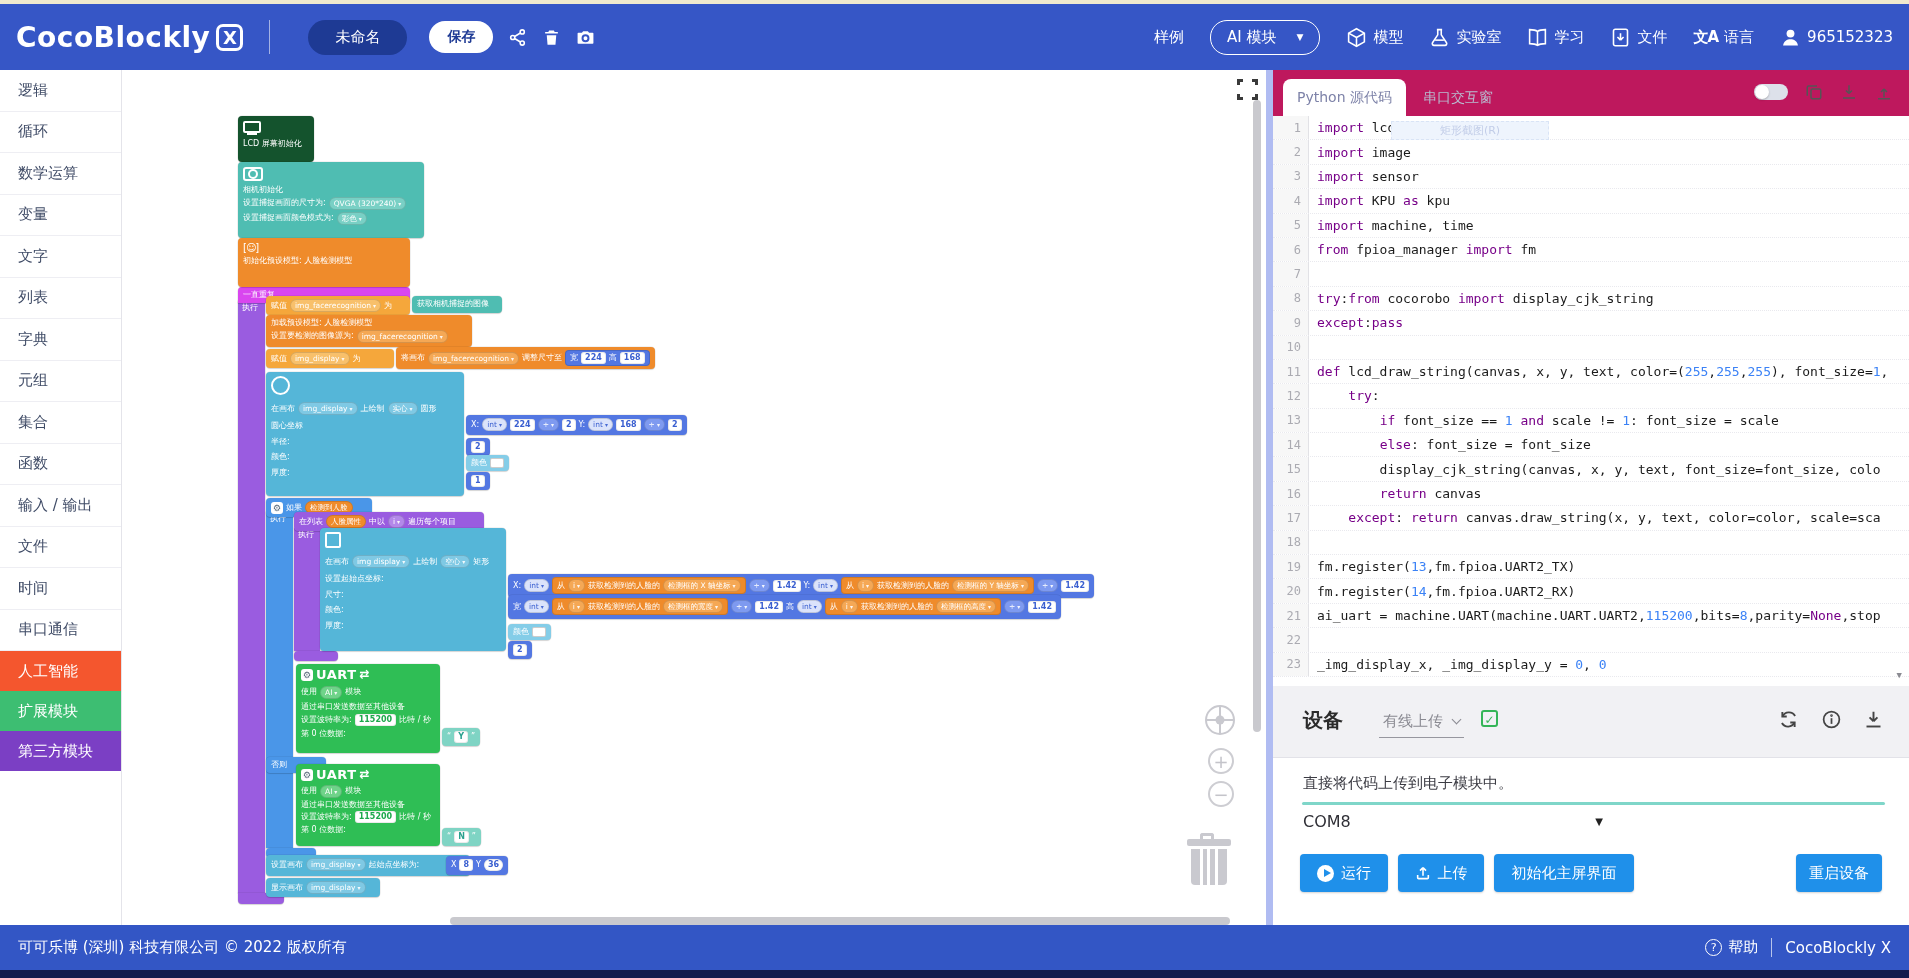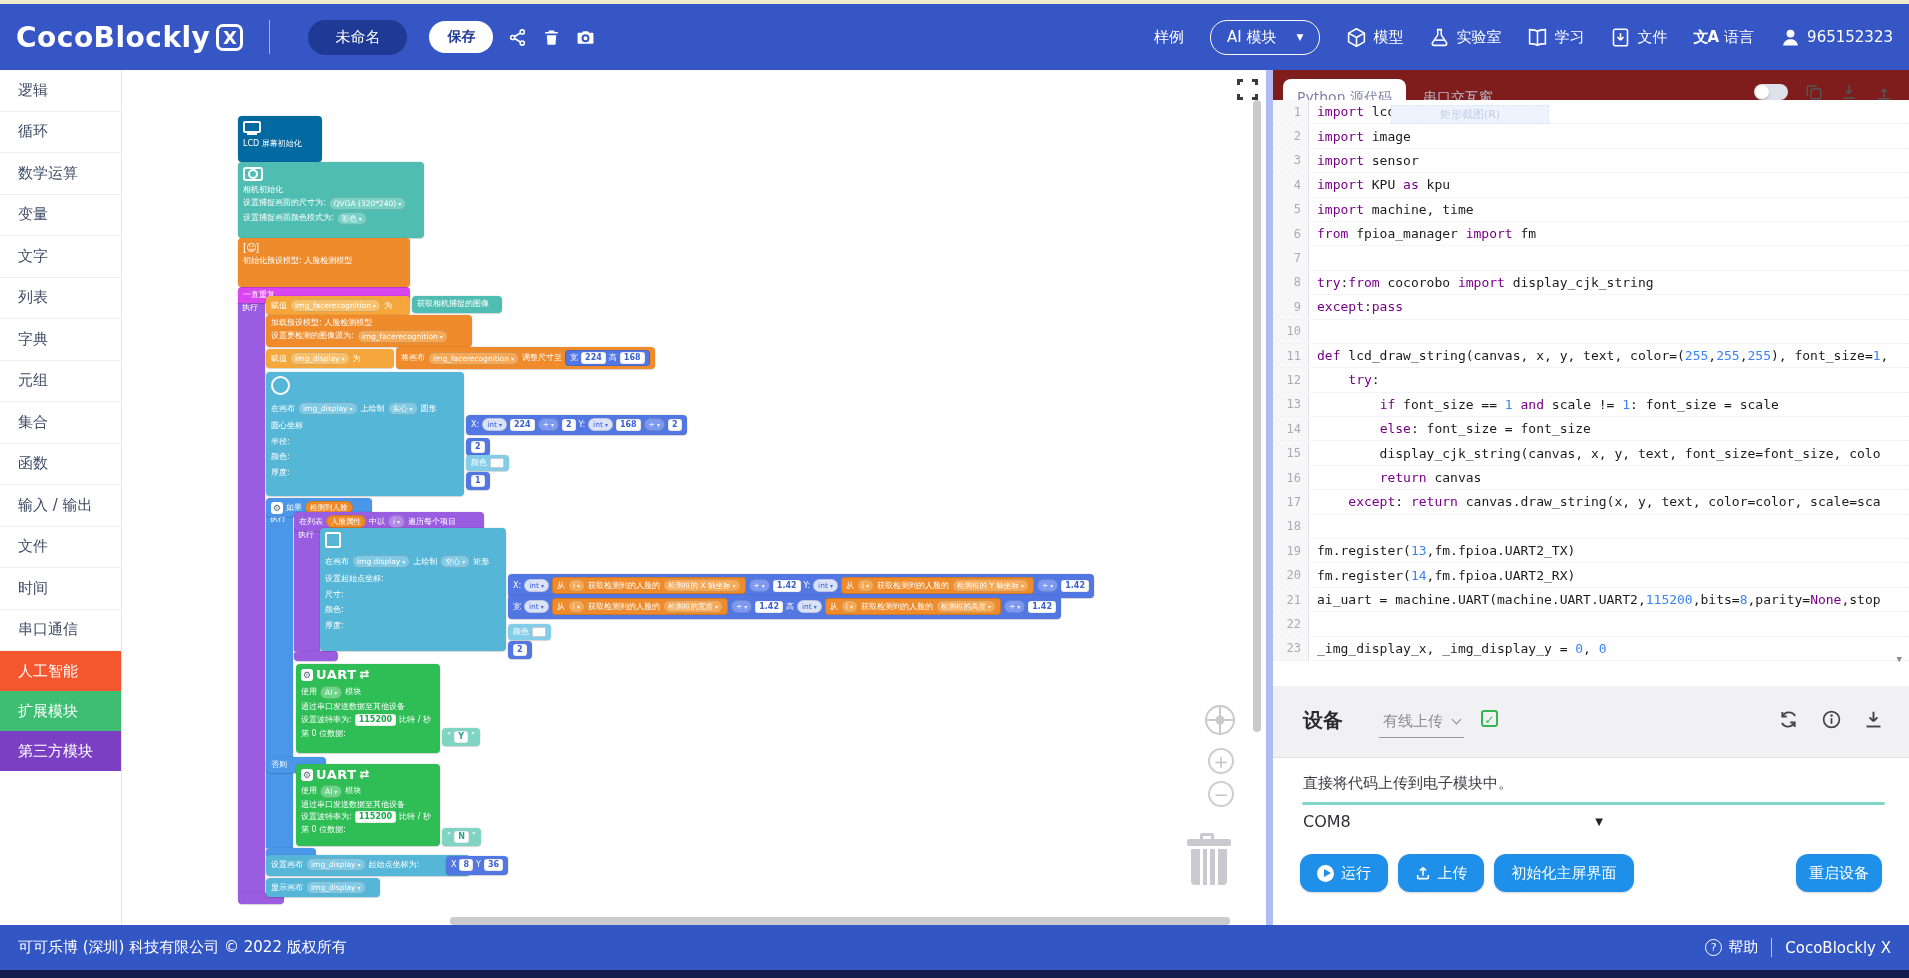--- a/index.html
+++ b/index.html
@@ -87,21 +87,21 @@
   .trash .handle{position:absolute;top:0;left:10px;width:14px;height:6px;border:3px solid #c9c9cf;border-bottom:none;border-radius:3px 3px 0 0;}
   .trash .lid{position:absolute;top:6px;left:-3px;right:-3px;height:7px;background:#c9c9cf;border-radius:2px;}
   .trash .body{position:absolute;top:16px;left:1px;right:1px;bottom:0;border-radius:0 0 4px 4px;
     background:linear-gradient(90deg,#c9c9cf 0 24%,#fff 24% 33%,#c9c9cf 33% 45%,#fff 45% 54%,#c9c9cf 54% 66%,#fff 66% 75%,#c9c9cf 75% 100%);}
   .hscroll{position:absolute;left:450px;top:917px;width:780px;height:8px;background:#c9c9ce;border-radius:4px;z-index:7;}
   .vscroll{position:absolute;left:1253px;top:100px;width:8px;height:632px;background:#c9c9ce;border-radius:4px;z-index:7;}
   #panel-divider{position:absolute;left:1266px;top:70px;width:7px;height:855px;background:#b0bcf2;z-index:8;}
 
   
   #code-panel{position:absolute;left:1273px;top:70px;width:636px;height:616px;background:#fff;z-index:8;}
-  .tabs{position:relative;height:30px;background:#7f1d1d;}
+  .tabs{position:relative;height:46px;background:#be185d;}
   .tab{position:absolute;top:9px;height:37px;display:flex;align-items:center;justify-content:center;
        font-size:14px;cursor:pointer;padding:0 14px;}
   .tab.active{left:10px;background:#fff;border-radius:8px 8px 0 0;color:#7d82a8;}
   .tab.inactive{left:136px;color:#b8bcd0;}
   .tab-tools{position:absolute;right:16px;top:13px;display:flex;align-items:center;gap:17px;}
   .toggle{position:relative;width:34px;height:16px;border-radius:8px;background:#dde1ea;display:inline-block;cursor:pointer;}
   .toggle i{position:absolute;left:1px;top:1px;width:14px;height:14px;border-radius:50%;background:#fff;
             box-shadow:0 1px 2px rgba(0,0,0,.25);}
   .ticon{display:inline-flex;cursor:pointer;}
   .ticon svg{width:18px;height:18px;}
@@ -128,21 +128,21 @@
   .dev-check{position:absolute;left:208px;top:24px;width:17px;height:17px;border:2px solid #35b558;
              border-radius:3px;color:#35b558;font-size:12px;line-height:16px;text-align:center;cursor:pointer;}
   .dicon{position:absolute;top:23px;cursor:pointer;}
   .dicon svg{width:21px;height:21px;}
   .dicon.refresh{right:110px;} .dicon.info{right:67px;} .dicon.dl{right:25px;}
   .dev-hint{position:absolute;left:30px;top:88px;font-size:15px;color:#3c3c44;}
   .dev-hr{position:absolute;left:29px;right:24px;top:116px;height:3px;background:#7fd6c9;border-radius:2px;}
   .com-row{position:absolute;left:30px;top:126px;width:300px;font-size:16px;color:#2f2f36;cursor:pointer;
            display:flex;align-items:center;justify-content:space-between;}
   .com-caret{font-size:10px;color:#222;}
-  .dbtn{position:absolute;top:168px;height:38px;border:none;border-radius:12px;background:#1f90ea;color:#fff;
+  .dbtn{position:absolute;top:168px;height:38px;border:none;border-radius:4px;background:#1f90ea;color:#fff;
         font-size:15px;font-family:inherit;display:flex;align-items:center;justify-content:center;gap:7px;
         cursor:pointer;box-shadow:0 1px 2px rgba(0,0,0,.18);}
   .dbtn.run{left:27px;width:88px;} .dbtn.up{left:125px;width:86px;}
   .dbtn.init{left:221px;width:140px;} .dbtn.restart{right:27px;width:86px;}
   .play{width:17px;height:17px;border-radius:50%;background:#fff;position:relative;display:inline-block;}
   .play::after{content:"";position:absolute;left:6.5px;top:4.5px;border-left:7px solid #1f90ea;
                border-top:4px solid transparent;border-bottom:4px solid transparent;}
   .dbtn svg{width:16px;height:16px;}
 
   
@@ -294,21 +294,21 @@
   <div id="blocks">
       <div class="blk barblk" style="left: 238px; top: 301px; width: 27px; min-height: 592px; background: rgb(154, 92, 224);">
         <span class="bt">执行</span>
       </div>
       <div class="blk" style="left: 238px; top: 287px; width: 172px; min-height: 14px; background: #d946ef; border-radius: 4px 4px 0px 0px;">
         <div class="row">
           <span class="bt">一直重复</span>
         </div>
       </div>
       <div class="blk" style="left: 238px; top: 893px; width: 46px; min-height: 11px; background: rgb(154, 92, 224); border-radius: 0px 0px 4px 4px;"></div>
-      <div class="blk" style="left: 238px; top: 116px; width: 84px; min-height: 46px; background: #0369a1;">
+      <div class="blk" style="left: 238px; top: 116px; width: 76px; min-height: 46px; background: #14532d;">
         <div class="row">
           <span class="wico i-monitor"></span>
         </div>
         <div class="row">
           <span class="bt">LCD 屏幕初始化</span>
         </div>
       </div>
       <div class="blk" style="left: 238px; top: 162px; width: 186px; min-height: 76px; background: rgb(79, 189, 178);">
         <div class="row">
           <span class="wico i-camera"></span>
@@ -711,21 +711,21 @@
             <span class="crt">▾</span>
           </span>
           <span class="bt">起始点坐标为:</span>
         </div>
       </div>
       <div class="blk" style="left: 446px; top: 856px; min-height: 19px; background: rgb(83, 119, 226);">
         <div class="row">
           <span class="bt">X</span>
           <span class="fld" style="color: rgb(58, 95, 208);">8</span>
           <span class="bt">Y</span>
-          <span class="fld" style="color: rgb(58, 95, 208);">36</span>
+          <span class="fld" style="color: rgb(58, 95, 208); border-radius: 6px;">36</span>
         </div>
       </div>
       <div class="blk" style="left: 266px; top: 878px; width: 114px; min-height: 17px; background: rgb(85, 182, 216);">
         <div class="row">
           <span class="bt">显示画布</span>
           <span class="chip" style="background: rgb(127, 201, 228); color: rgb(255, 255, 255);">
             <span>img_display</span>
             <span class="crt">▾</span>
           </span>
         </div>

